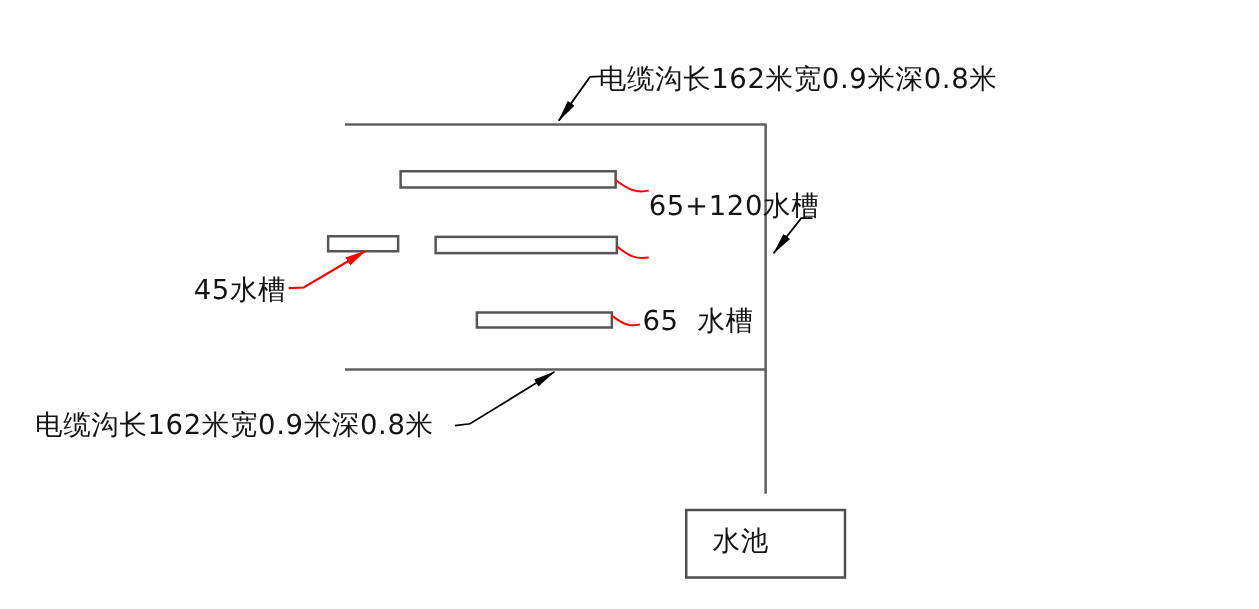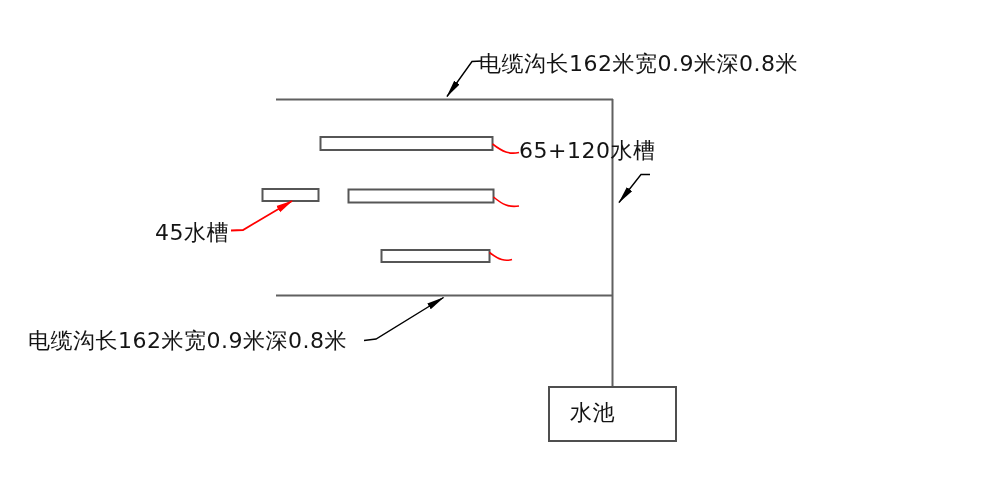--- a/index.html
+++ b/index.html
@@ -24,21 +24,21 @@
     position: absolute;
     font-size: 22px;
     line-height: 1.05;
     color: #141414;
     white-space: pre;
     letter-spacing: 0.5px;
   }
   .pool-box {
     position: absolute;
     left: 548px;
-    top: 386px;
+    top: 407px;
     width: 129px;
     height: 56px;
     border: 2px solid #4f4f4f;
     box-sizing: border-box;
     background: #ffffff;
   }
   .pool-box .label {
     left: 20px;
     top: 13px;
   }
@@ -75,23 +75,24 @@
     <path d="M493.5,197 C503,205 509,207.5 519,206" fill="none" stroke="#ff0000" stroke-width="1.6"></path>
     <path d="M489.5,252.5 C499,260 505,261.5 512,259.5" fill="none" stroke="#ff0000" stroke-width="1.6"></path>
     <path d="M231,230.5 L243,230 L292,201" fill="none" stroke="#ff0000" stroke-width="1.8" marker-end="url(#arrow-red)"></path>
   </svg>
 
   <div class="label" style="left:479px; top:52px;">电缆沟长162米宽0.9米深0.8米</div>
 
 
   <div class="label" style="left:28px; top:329px;">电缆沟长162米宽0.9米深0.8米</div>
 
-  <div class="label" style="left:519px; top:139px;">65+120水槽</div>
+  <div class="label" style="left:519px; top:154px;">65+120水槽</div>
 
 
+  <div class="label" style="left:514px; top:246px;">65  水槽</div>
 
   <div class="label" style="left:155px; top:221px;">45水槽</div>
 
   <div class="pool-box">
     <div class="label">水池</div>
   </div>
 
 </div>
 
 </body></html>

